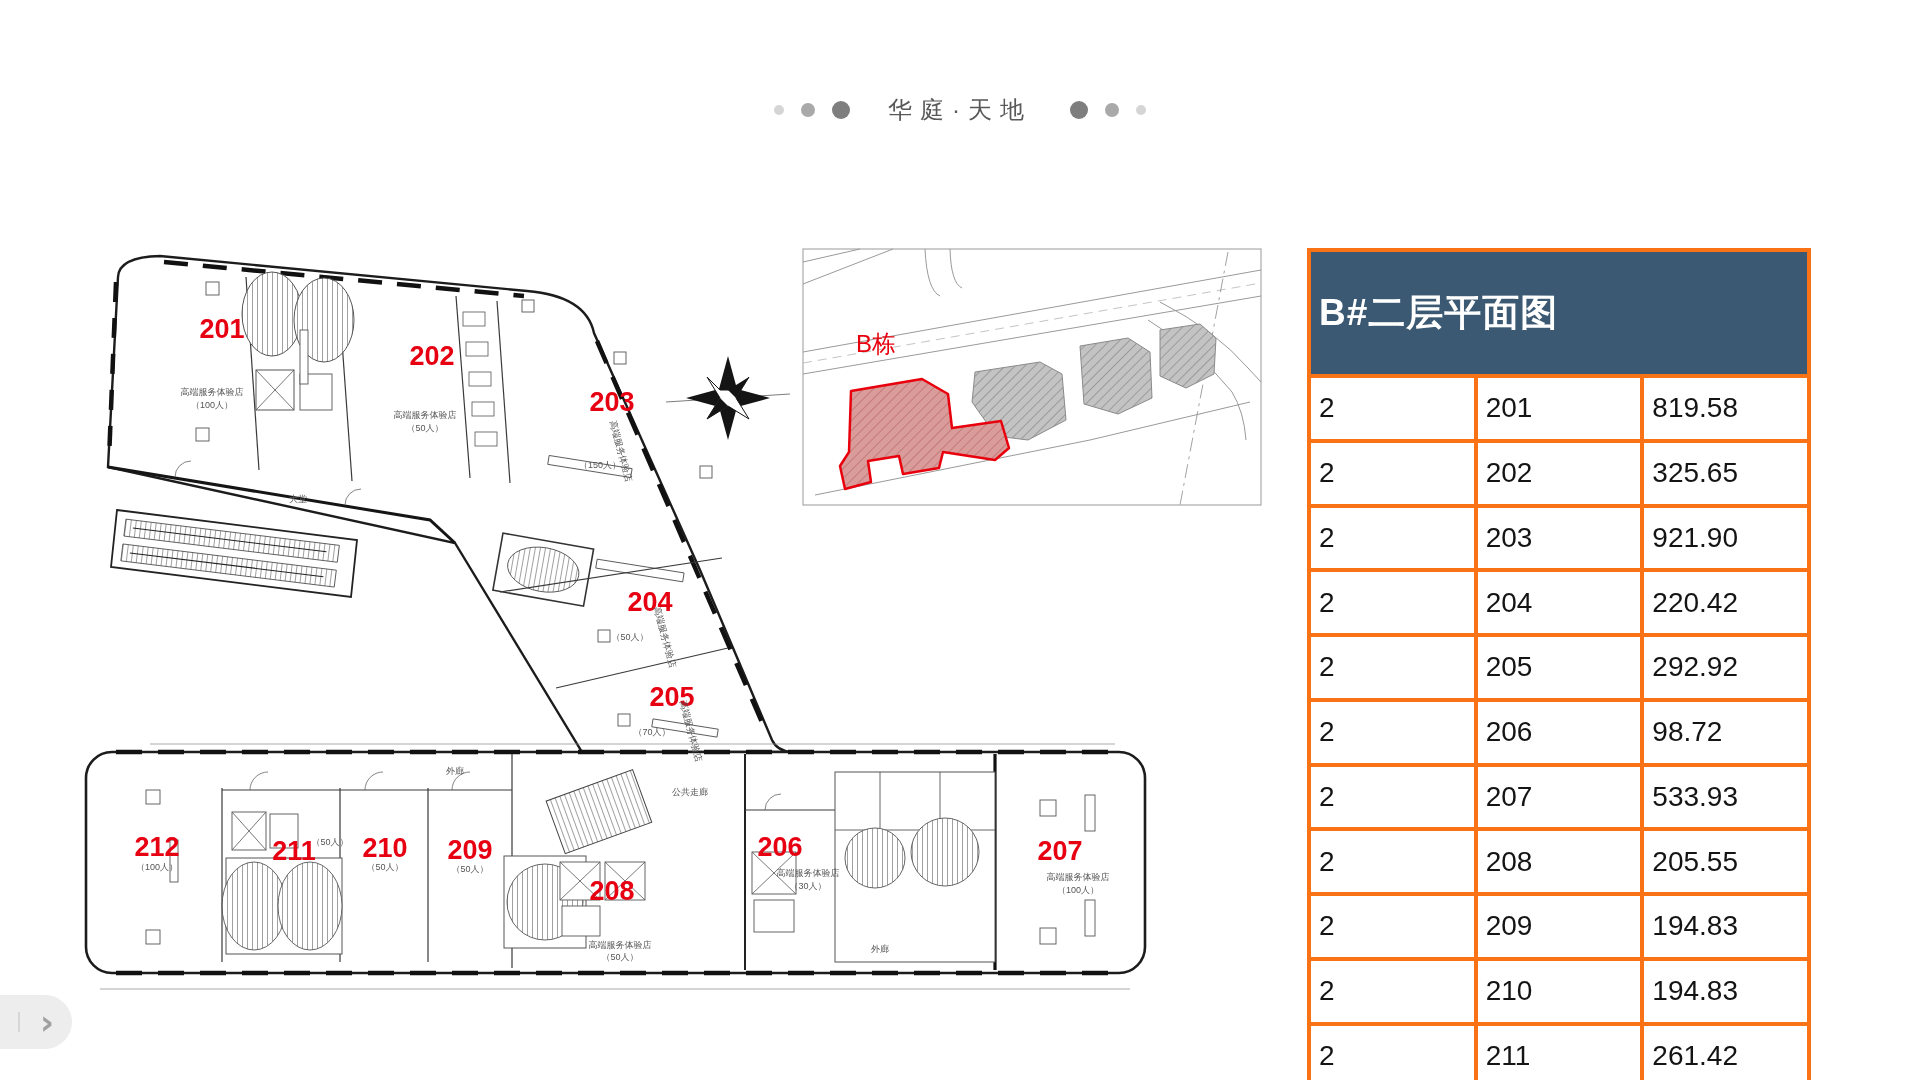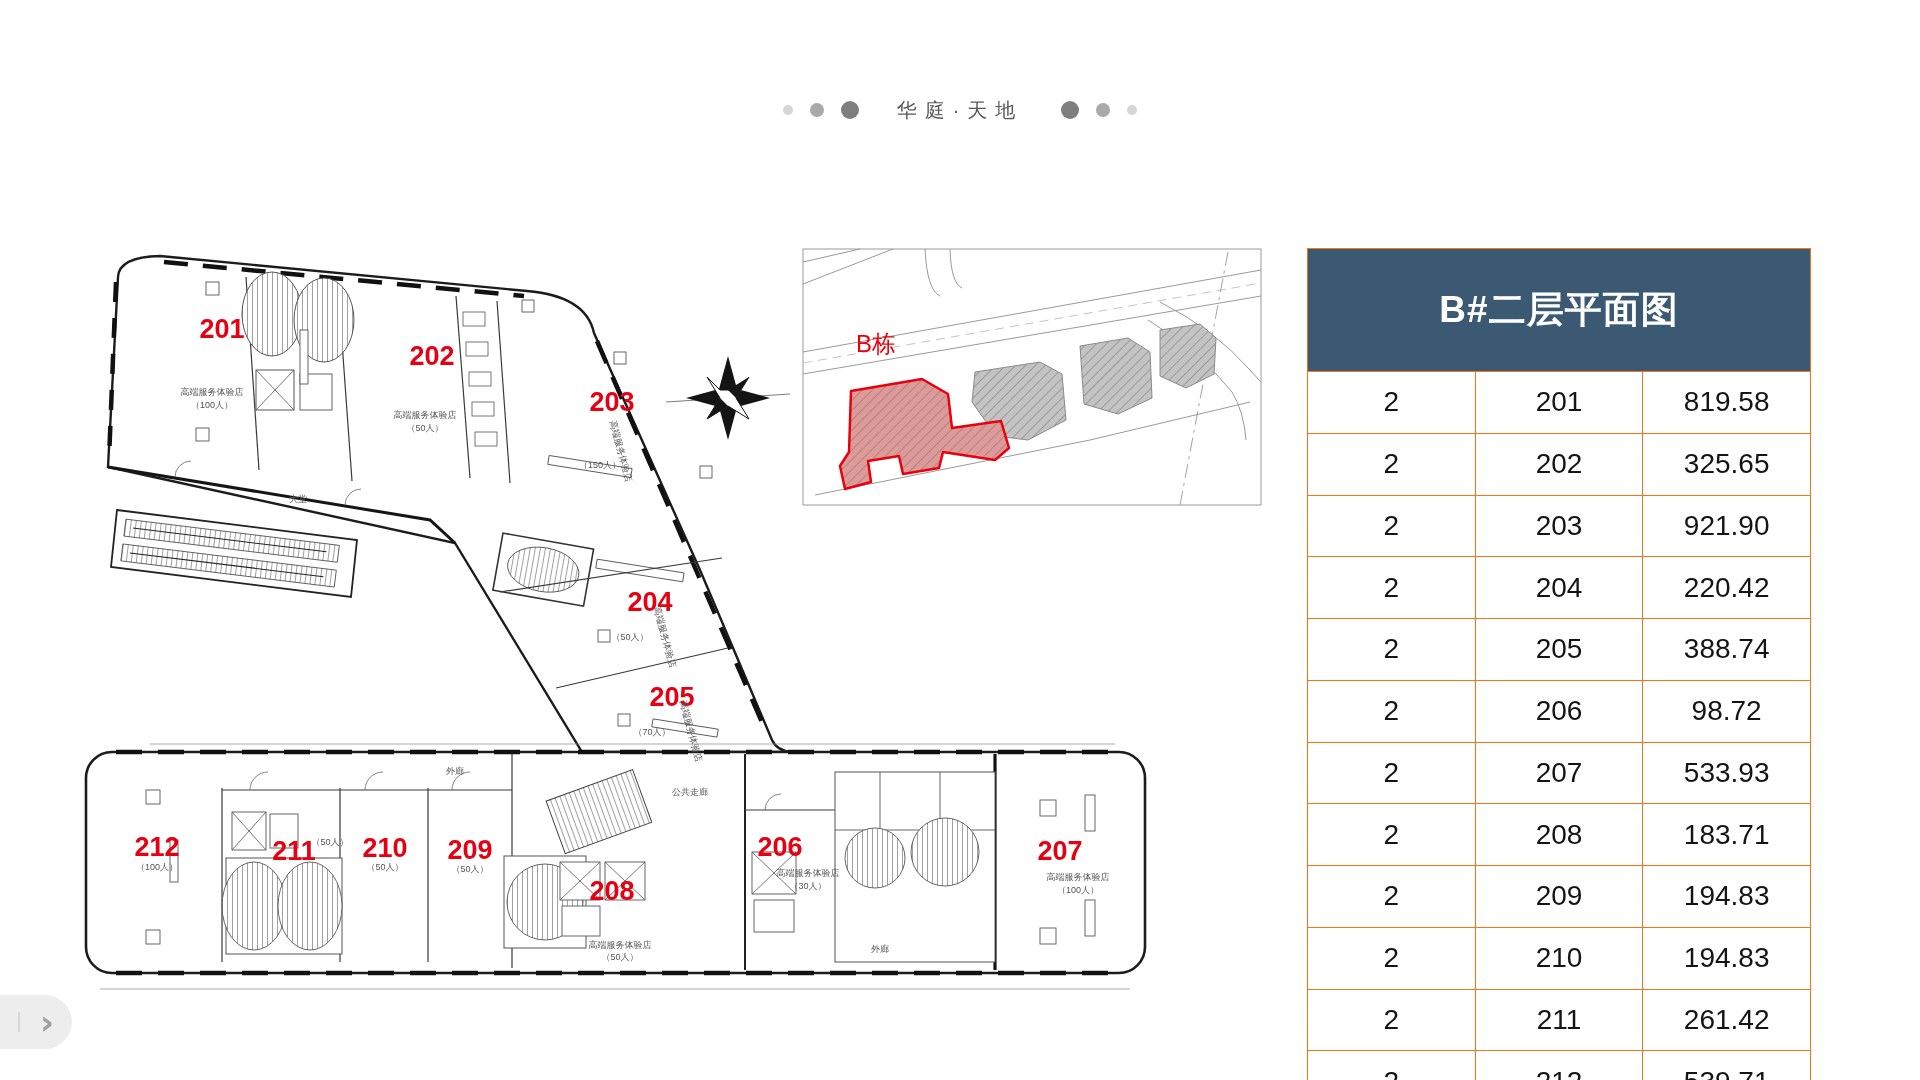--- a/index.html
+++ b/index.html
@@ -7,29 +7,29 @@
   .page{position:absolute;inset:0;background:#fff}
 
   
   .hdr{position:absolute;top:88px;left:0;width:100%;height:44px;
        display:flex;justify-content:center;align-items:center}
   .hdr .dots{display:flex;align-items:center;gap:17px}
   .dot{border-radius:50%}
   .dot.s{width:10px;height:10px;background:#d5d5d5}
   .dot.m{width:14px;height:14px;background:#a9a9a9}
   .dot.l{width:18px;height:18px;background:#7e7e7e}
-  .hdr-title{margin:0 38px;font-size:20px;color:#595959;letter-spacing:8px;font-weight:400}
+  .hdr-title{margin:0 38px;font-size:24px;color:#595959;letter-spacing:8px;font-weight:400}
 
   
   svg.plan{position:absolute;left:0;top:0;width:1920px;height:1080px}
 
   
   .tbl{position:absolute;left:1307px;top:248px;width:504px;border-collapse:collapse;
        table-layout:fixed;background:#fff}
-  .tbl td{border:1px solid #f97316;text-align:center;vertical-align:middle;
+  .tbl td{border:4px solid #f97316;text-align:left;vertical-align:middle;
        color:#141414;font-size:28px;height:44.75px;padding:8px}
   .tbl .ttl td{background:#3b5972;color:#fff;font-size:37px;font-weight:bold;height:106px;letter-spacing:1px}
   .tbl .hd td{background:#3b5972;color:#fff;font-size:25px;font-weight:bold;height:84px}
   .c1{width:106px}.c2{width:170px}.c3{width:227px}
 
   
   .navpill{position:absolute;left:-34px;top:995px;width:106px;height:54px;background:#ededed;
        border-radius:27px;display:block}
   .navpill .divider{position:absolute;left:52px;top:17px;width:2px;height:20px;background:#d7d7d7}
   .navbtn{position:absolute;top:0;width:50px;height:54px;border:none;background:transparent;
@@ -286,36 +286,36 @@
           <td>921.90</td>
         </tr>
       <tr>
           <td>2</td>
           <td>204</td>
           <td>220.42</td>
         </tr>
       <tr>
           <td>2</td>
           <td>205</td>
-          <td>388.74</td>
+          <td>292.92</td>
         </tr>
       <tr>
           <td>2</td>
           <td>206</td>
           <td>98.72</td>
         </tr>
       <tr>
           <td>2</td>
           <td>207</td>
           <td>533.93</td>
         </tr>
       <tr>
           <td>2</td>
           <td>208</td>
-          <td>183.71</td>
+          <td>205.55</td>
         </tr>
       <tr>
           <td>2</td>
           <td>209</td>
           <td>194.83</td>
         </tr>
       <tr>
           <td>2</td>
           <td>210</td>
           <td>194.83</td>

